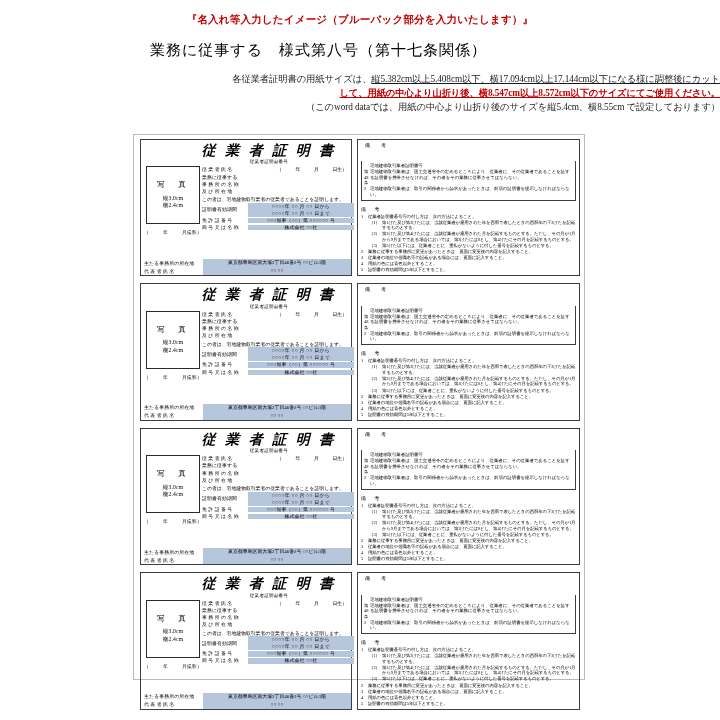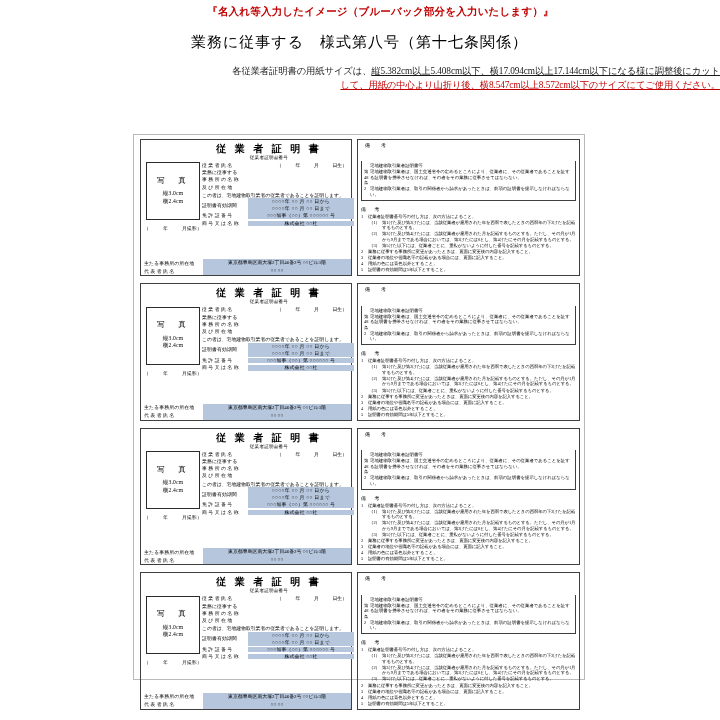--- a/index.html
+++ b/index.html
@@ -11,22 +11,21 @@
     width: 720px;
     height: 720px;
     font-family: "Liberation Serif", "DejaVu Serif", serif;
     color: #000000;
     overflow: hidden;
     position: relative;
   }
 
   
   .doc-head {
-    padding: 6px 0 0 0;
-    margin-left: 41px;
+    padding: 14px 0 0 0;
   }
   .red-notice {
     color: #c00000;
     font-weight: bold;
     font-size: 10.5px;
     text-align: center;
     letter-spacing: 0.2px;
     line-height: 1.2;
   }
   .doc-title {
@@ -38,21 +37,21 @@
   .intro {
     margin: 12px 0 0 0;
     padding-left: 148px;
     font-size: 9.3px;
     line-height: 1.55;
     letter-spacing: -0.1px;
     text-align: right;
   }
   .intro .ln { white-space: nowrap; }
   .intro .black { color: #1a1a1a; }
-  .intro .red { color: #c00000; }
+  .intro .red { color: #c00000; font-weight: bold; }
   .intro .ul { text-decoration: underline; }
   .intro .paren { padding-left: 12px; color: #1a1a1a; }
 
   
   .sheet {
     position: absolute;
     left: 133px;
     top: 134px;
     width: 452px;
     height: 546px;
@@ -73,25 +72,26 @@
     border: 1px solid #3f3f3f;
     box-sizing: border-box;
     display: flex;
     flex-direction: column;
     font-size: 5.2px;
     line-height: 1.1;
     position: relative;
   }
   .cert-title {
     text-align: center;
-    font-size: 10px;
+    font-size: 14px;
     font-weight: bold;
     letter-spacing: 3px;
     margin-top: 3px;
     margin-left: 46px;
+    font-style: italic;
   }
   .cert-subtitle {
     text-align: center;
     font-size: 4.6px;
     margin-left: 46px;
     margin-top: 1px;
     letter-spacing: 0.2px;
   }
   .cert-body {
     display: flex;
@@ -270,20 +270,21 @@
 </head>
 <body>
 
 <div class="doc-head">
   <div class="red-notice">『名入れ等入力したイメージ（ブルーバック部分を入力いたします）』</div>
   <div class="doc-title">業務に従事する　様式第八号（第十七条関係）</div>
 
   <div class="intro">
     <div class="ln"><span class="black">各従業者証明書の用紙サイズは、</span><span class="black ul">縦5.382cm以上5.408cm以下、横17.094cm以上17.144cm以下になる様に調整後にカット</span></div>
     <div class="ln"><span class="red ul">して、用紙の中心より山折り後、横8.547cm以上8.572cm以下のサイズにてご使用ください。</span></div>
+    <div class="ln paren">（このword dataでは、用紙の中心より山折り後のサイズを縦5.4cm、横8.55cm で設定しております）</div>
   </div>
 </div>
 
 <div class="sheet">
   <div id="cards-host">
   <div class="card-row">
 
     <div class="cert">
       <div class="cert-title">従 業 者 証 明 書</div>
       <div class="cert-subtitle">従業者証明書番号</div>

